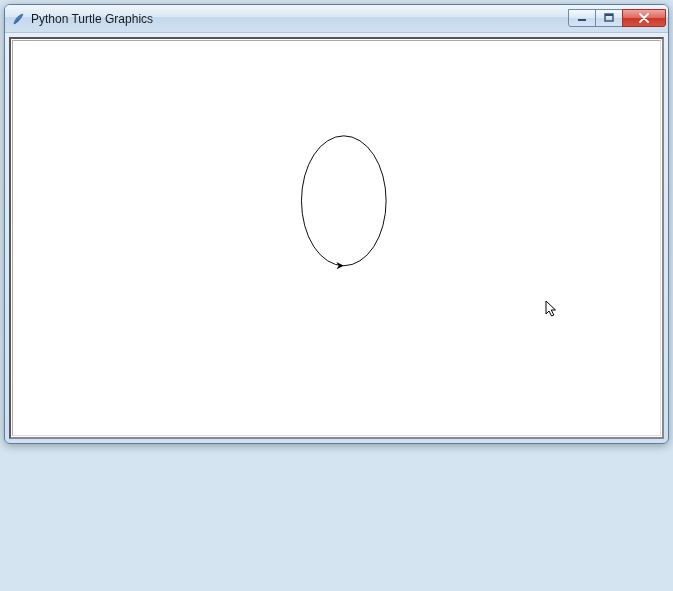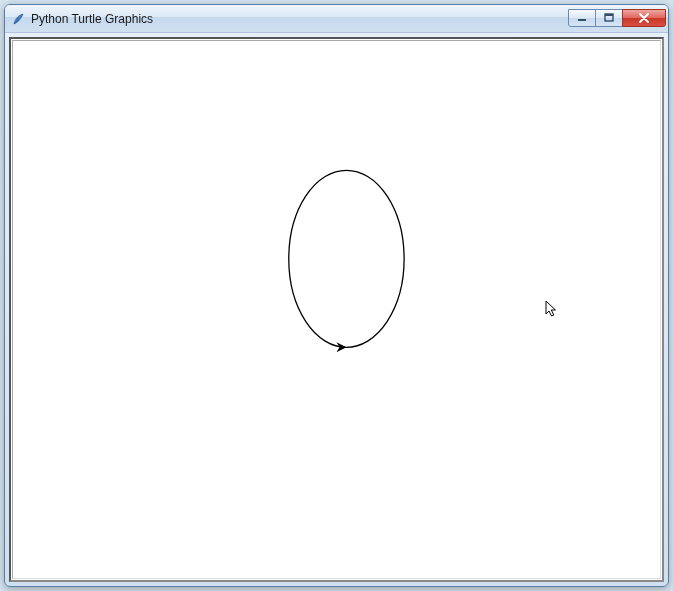--- a/index.html
+++ b/index.html
@@ -14,21 +14,21 @@
       font-family: "Segoe UI", Tahoma, sans-serif;
       font-size: 12px;
       overflow: hidden;
       position: relative;
     }
     .window {
       position: absolute;
       left: 4px;
       top: 4px;
       width: 665px;
-      height: 583px;
+      height: 440px;
       background: linear-gradient(to bottom, #e8f0f8 0%, #d0e0f0 100%);
       border: 1px solid #5a7da8;
       border-radius: 6px;
       box-shadow: 0 2px 8px rgba(0,0,0,0.3);
       display: flex;
       flex-direction: column;
     }
     .titlebar {
       height: 28px;
       display: flex;

